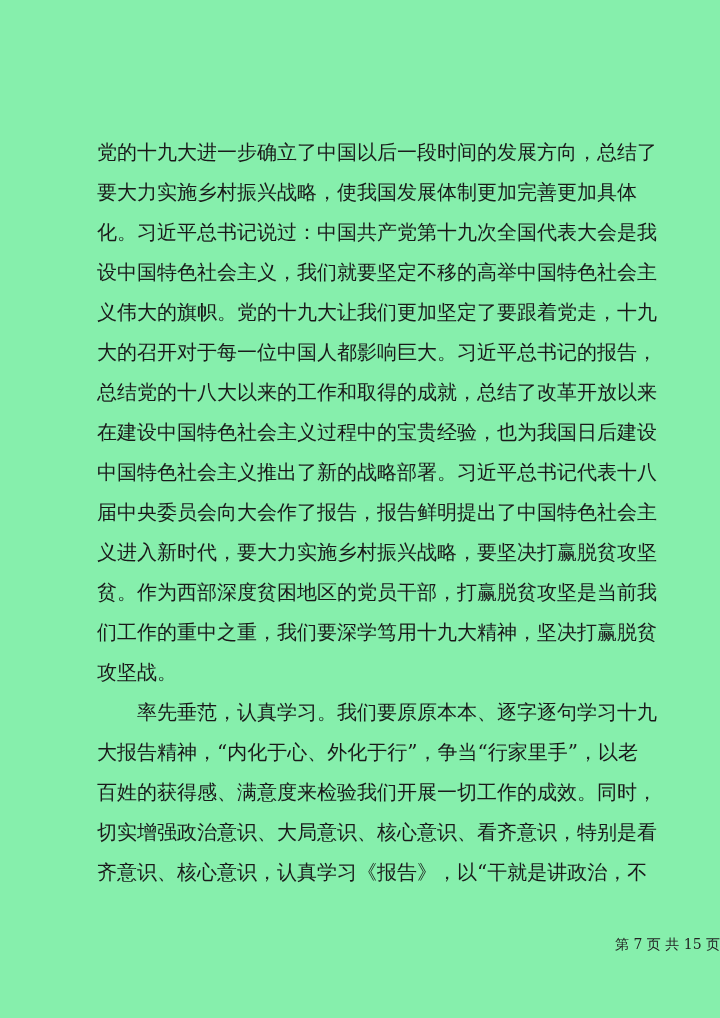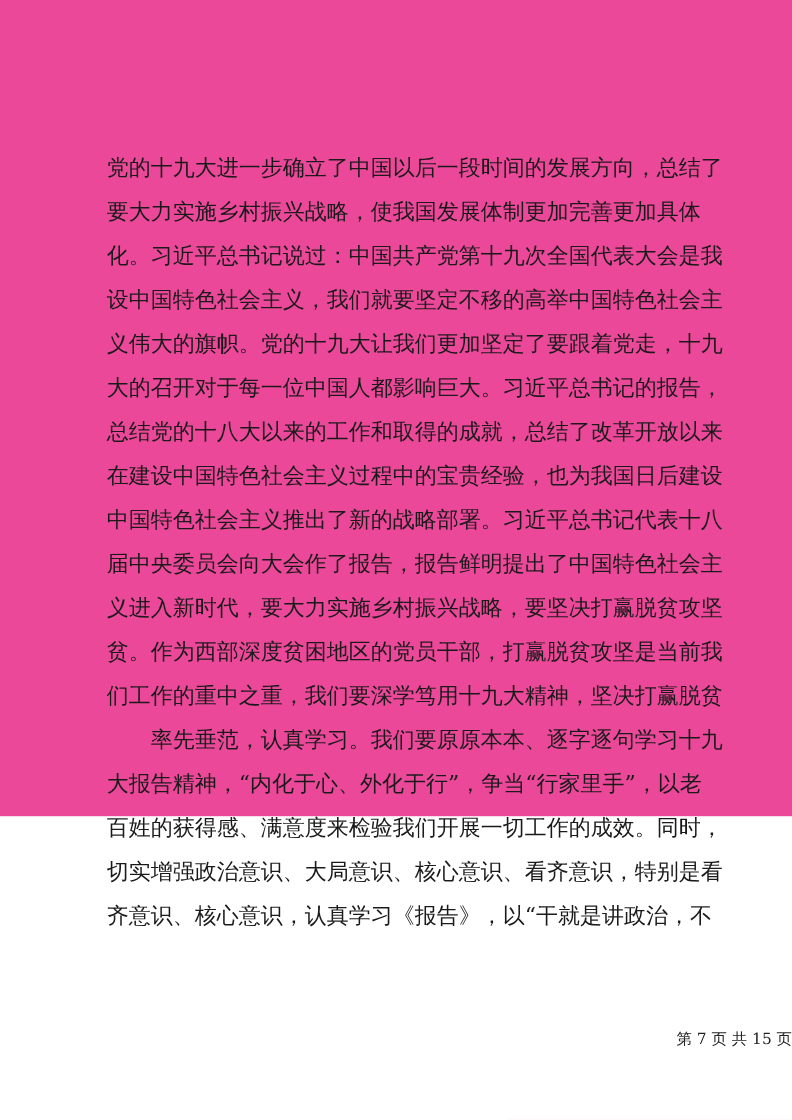--- a/index.html
+++ b/index.html
@@ -1,18 +1,18 @@
 <!DOCTYPE html>
 <html><head>
 <meta charset="utf-8">
 <style>
   html, body { margin: 0; padding: 0; background: #ffffff; }
   body { width: 720px; height: 1018px; position: relative; overflow: hidden;
          font-family: "DejaVu Serif", "Liberation Serif", serif; color: #1a1a1a; }
-  .page { position: absolute; left: 0; top: 0; width: 720px; height: 742px; background: #ec4899; }
+  .page { position: absolute; left: 0; top: 0; width: 720px; height: 1018px; background: #86efac; }
   .body-text { position: absolute; left: 97px; top: 132px; width: 534px; }
   .line { height: 40px; line-height: 40px; font-size: 20px; white-space: nowrap;
           text-align: justify; text-align-last: justify; letter-spacing: 0px; }
   .line.last { text-align-last: left; }
   .footer { position: absolute; left: 0; width: 720px; top: 936px; text-align: right;
             font-size: 14px; color: #222; }
 </style>
 </head>
 <body>
 
@@ -24,20 +24,21 @@
     <div class="line">设中国特色社会主义，我们就要坚定不移的高举中国特色社会主</div>
     <div class="line">义伟大的旗帜。党的十九大让我们更加坚定了要跟着党走，十九</div>
     <div class="line">大的召开对于每一位中国人都影响巨大。习近平总书记的报告，</div>
     <div class="line">总结党的十八大以来的工作和取得的成就，总结了改革开放以来</div>
     <div class="line">在建设中国特色社会主义过程中的宝贵经验，也为我国日后建设</div>
     <div class="line">中国特色社会主义推出了新的战略部署。习近平总书记代表十八</div>
     <div class="line">届中央委员会向大会作了报告，报告鲜明提出了中国特色社会主</div>
     <div class="line">义进入新时代，要大力实施乡村振兴战略，要坚决打赢脱贫攻坚</div>
     <div class="line">贫。作为西部深度贫困地区的党员干部，打赢脱贫攻坚是当前我</div>
     <div class="line">们工作的重中之重，我们要深学笃用十九大精神，坚决打赢脱贫</div>
+    <div class="line last">攻坚战。</div>
     <div class="line">　　率先垂范，认真学习。我们要原原本本、逐字逐句学习十九</div>
     <div class="line">大报告精神，“内化于心、外化于行”，争当“行家里手”，以老</div>
     <div class="line">百姓的获得感、满意度来检验我们开展一切工作的成效。同时，</div>
     <div class="line">切实增强政治意识、大局意识、核心意识、看齐意识，特别是看</div>
     <div class="line">齐意识、核心意识，认真学习《报告》，以“干就是讲政治，不</div>
   </div>
   <div class="footer">第 7 页  共 15 页</div>
 </div>
 
 </body></html>

